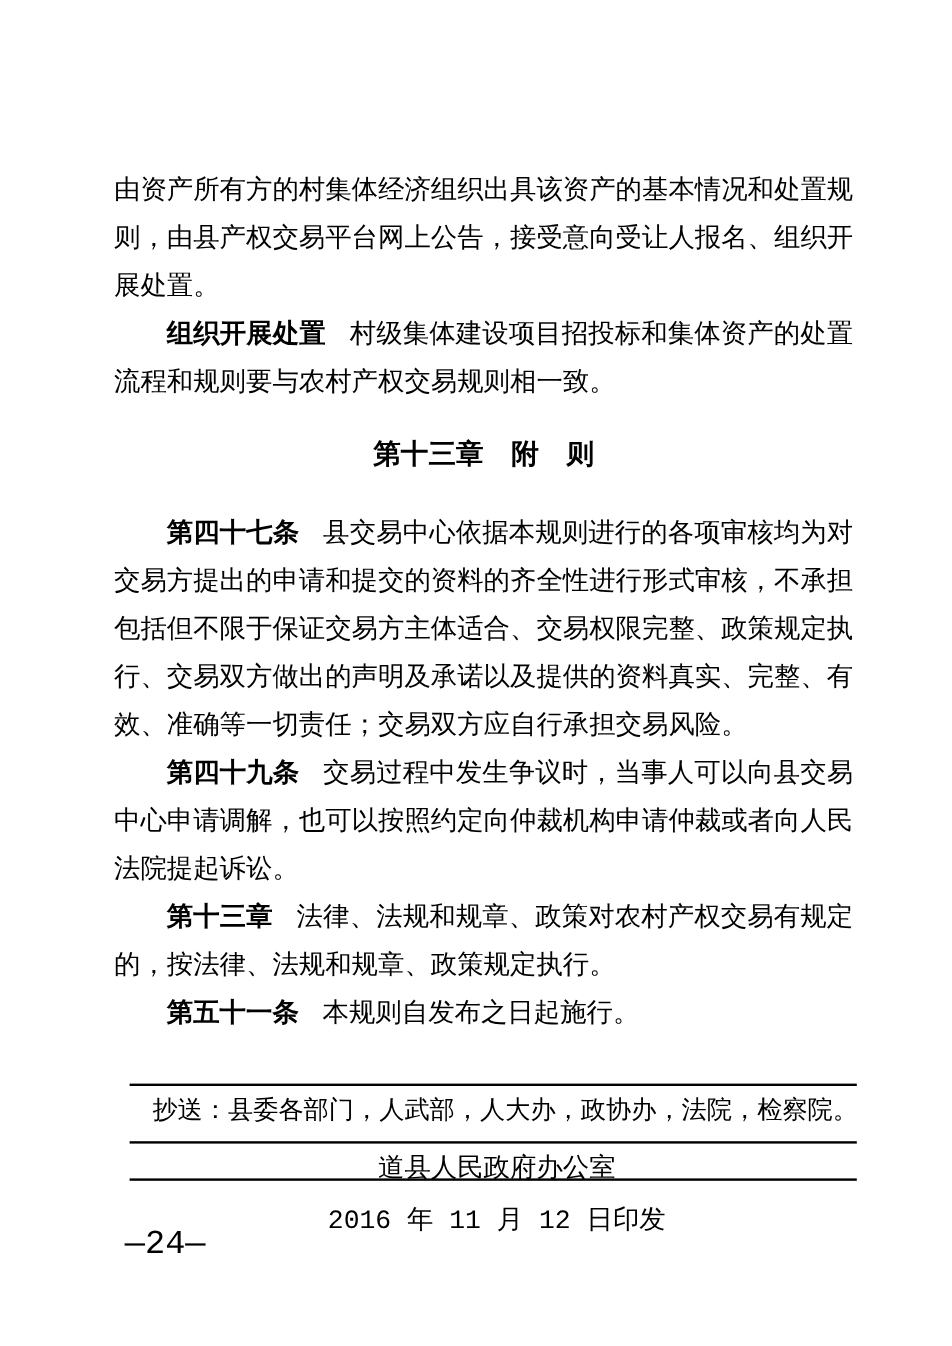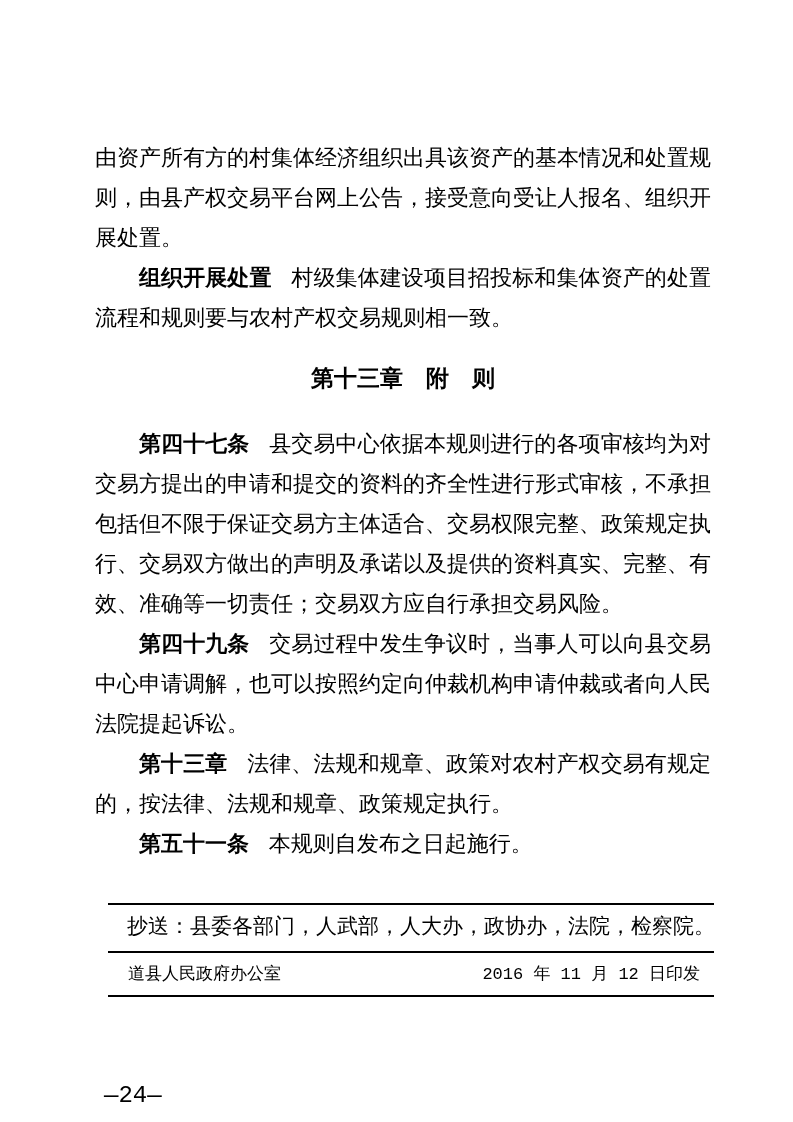--- a/index.html
+++ b/index.html
@@ -56,34 +56,35 @@
   }
   .cc-row {
     height: 46px;
     line-height: 46px;
     padding-left: 19px;
     font-size: 21px;
     white-space: nowrap;
     overflow: hidden;
   }
   .issuer-row {
-    height: 42px;
+    height: 29px;
     line-height: 43px;
     display: flex;
     justify-content: space-between;
     align-items: center;
     padding: 0 14px 0 20px;
-    font-size: 17px;
+    font-size: 22px;
     white-space: nowrap;
+    flex-direction: column;
   }
   .page-number {
     position: absolute;
     left: 104px;
-    top: 1084px;
-    font-size: 24px;
+    top: 1026px;
+    font-size: 28px;
     line-height: 24px;
   }
 </style>
 </head>
 <body>
 
 <div class="page">
 
   <main class="content">
 

